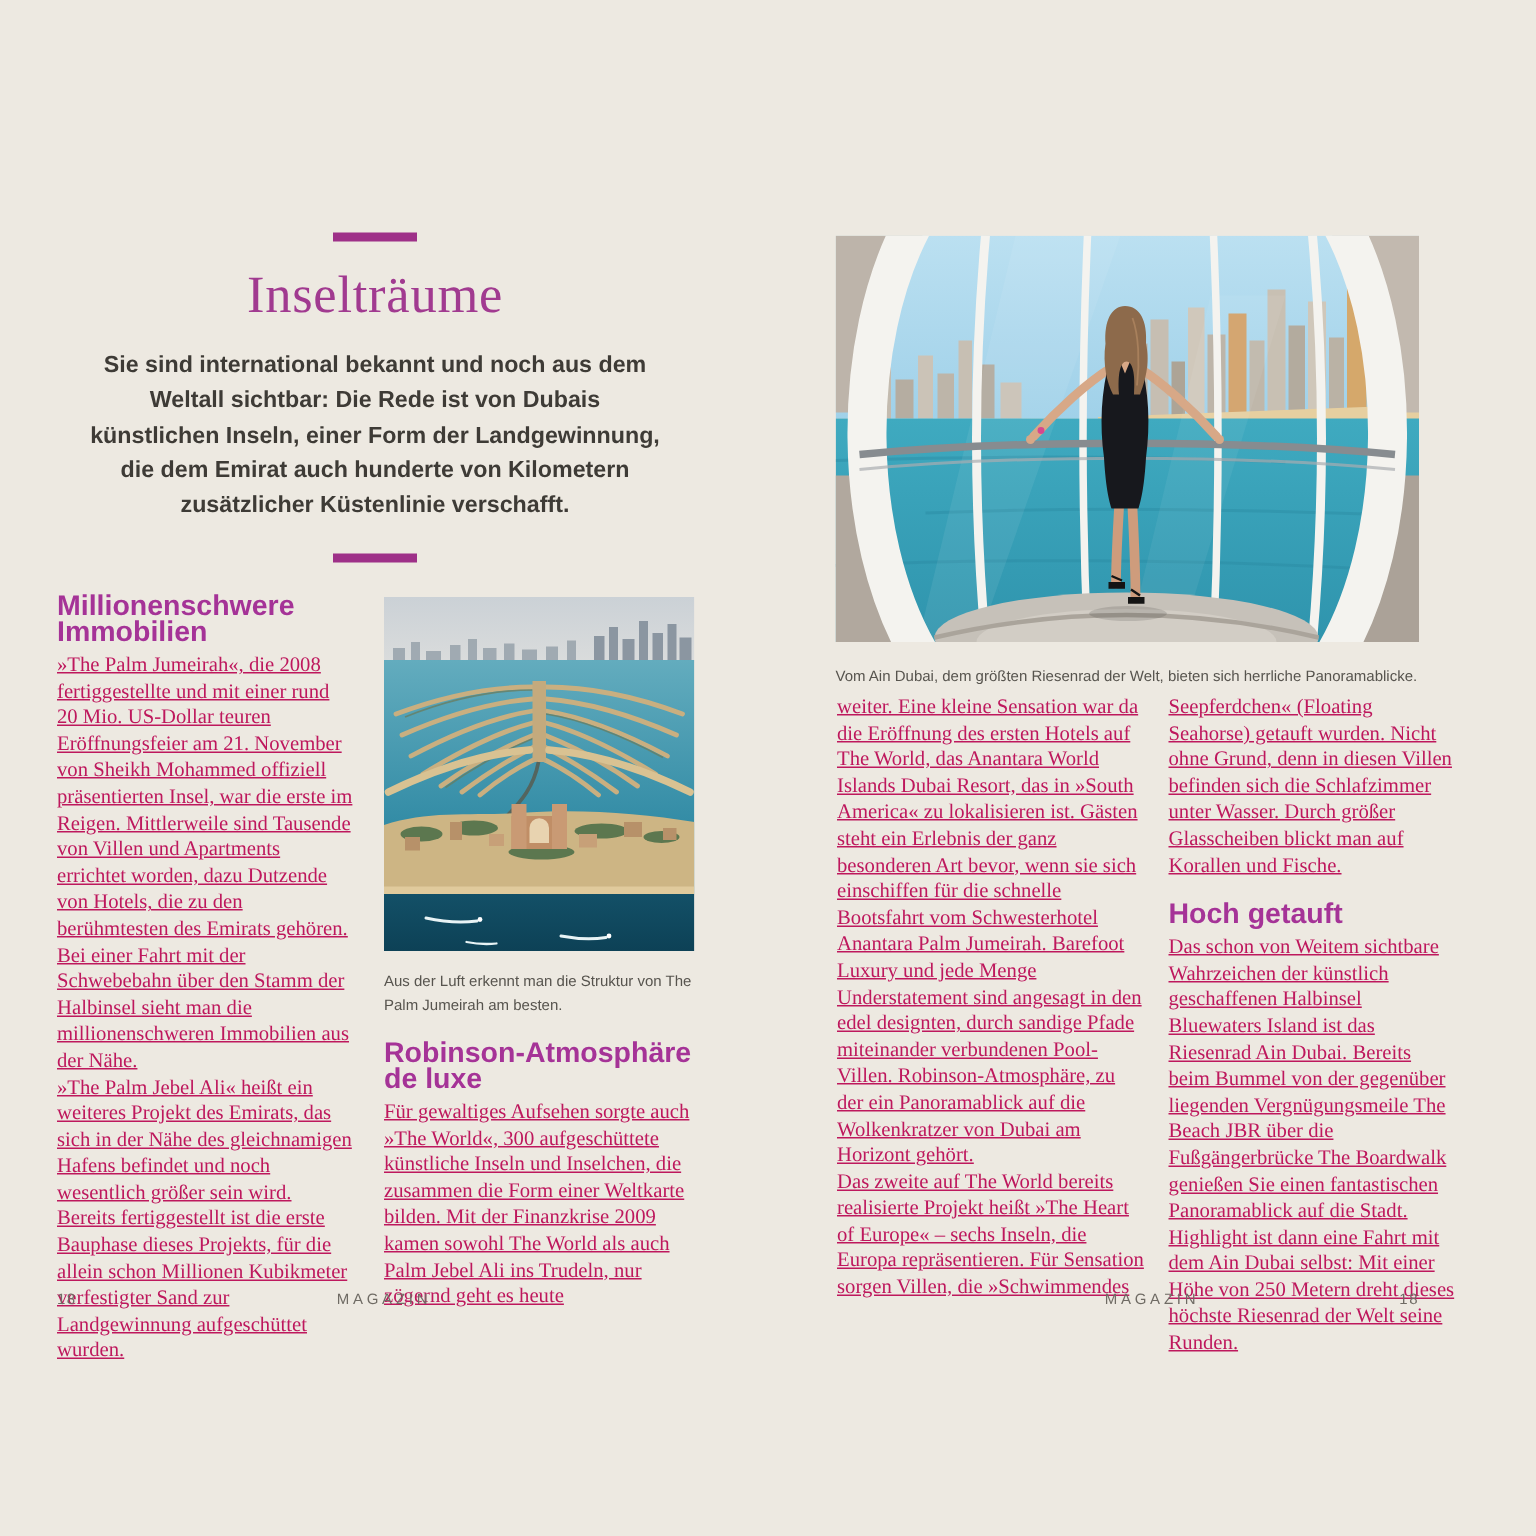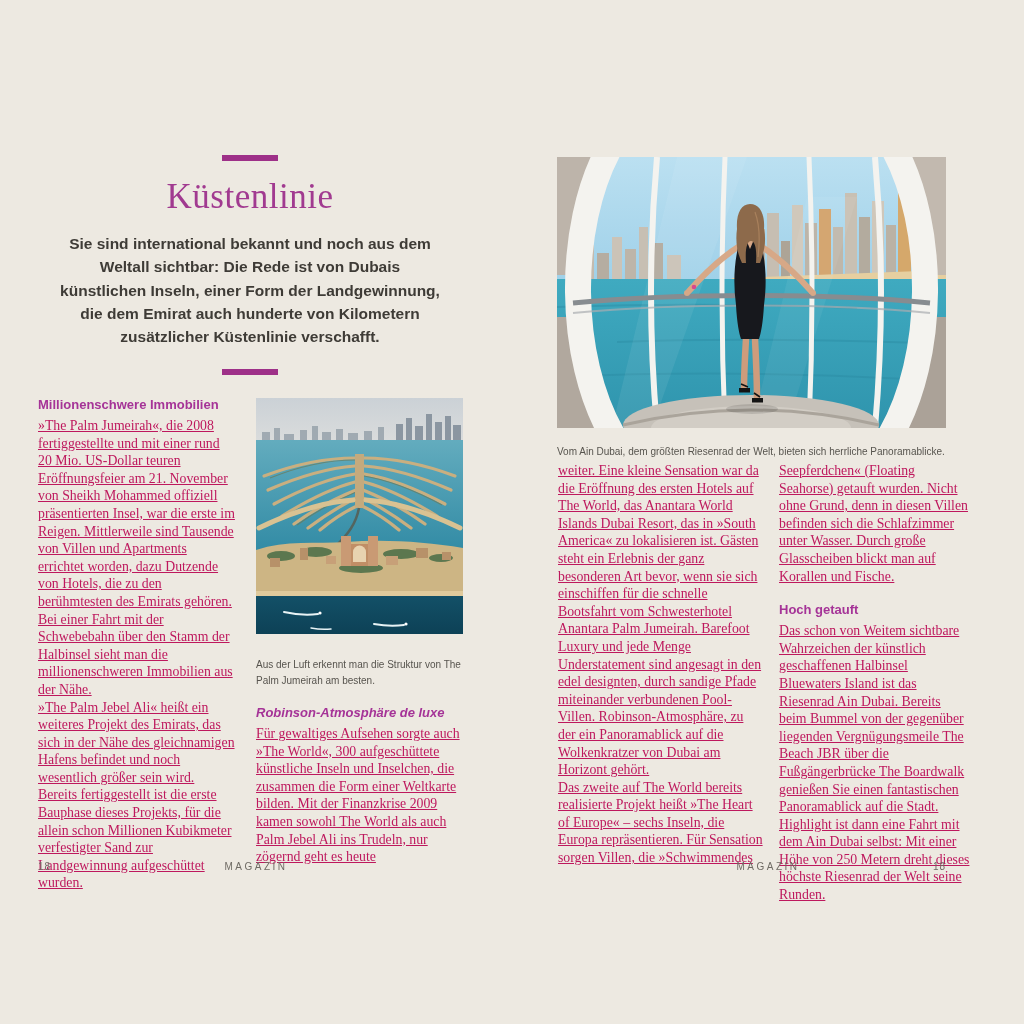--- a/index.html
+++ b/index.html
@@ -10,31 +10,31 @@
   .title-block{position:absolute;left:40px;top:155px;width:420px;text-align:center;}
   .rule{width:56px;height:6px;background:#9E3088;margin:0 auto;}
   .rule.top{margin-bottom:18px;}
   .rule.bottom{margin-top:20px;}
   h1.title{margin:0 0 14px 0;font-family:"Liberation Serif",serif;font-weight:400;
            font-size:35px;line-height:1.05;color:#A13A90;letter-spacing:.5px;}
   .intro{margin:16px;font-size:15.5px;line-height:23.4px;font-weight:700;color:#3E3B36;}
 
   
   .col{position:absolute;text-align:left;}
-  .sec-head{margin:0 0 4px 0;font-size:13px;font-weight:700;color:#A53397;line-height:17px;}
+  .sec-head{margin:0 0 4px 0;font-size:19px;font-weight:700;color:#A53397;line-height:17px;}
   .body-p{margin:0;font-family:"Liberation Serif",serif;font-size:13.8px;line-height:17.6px;
           color:#be185d;text-decoration:underline;}
   .body-p + .body-p{margin-top:0;}
   .caption{font-size:10px;line-height:15.5px;color:#57544E;}
 
   .left-col{left:38px;top:396px;width:198px;}
   .mid-col{left:256px;top:398px;width:207px;}
   .photo-small{position:relative;width:207px;height:236px;overflow:hidden;}
-  .mid-caption{margin-top:23px;}
-  .mid-col .sec-head{margin-top:16px;font-style:italic;}
+  .mid-caption{margin-top:13px;}
+  .mid-col .sec-head{margin-top:16px;}
 
   .photo-large{position:absolute;left:557px;top:157px;width:389px;height:271px;overflow:hidden;}
   .right-caption{position:absolute;left:557px;top:434px;width:389px;}
   .rcol1{left:558px;top:462px;width:206px;}
   .rcol2{left:779px;top:462px;width:192px;}
   .rcol2 .sec-head{margin-top:16px;}
 
   
   .footer{position:absolute;top:861px;font-size:10px;letter-spacing:2.5px;color:#6F6B64;}
   .pg-left{left:38px;letter-spacing:1px;}
@@ -44,21 +44,21 @@
 
   svg{display:block;}
 </style>
 </head>
 <body>
 
 <div class="spread">
 
   <div class="title-block">
     <div class="rule top"></div>
-    <h1 class="title">Küstenlinie</h1>
+    <h1 class="title">Inselträume</h1>
     <p class="intro">Sie sind international bekannt und noch aus dem Weltall sichtbar: Die Rede ist von Dubais künstlichen Inseln, einer Form der Landgewinnung, die dem Emirat auch hunderte von Kilometern zusätzlicher Küstenlinie verschafft.</p>
     <div class="rule bottom"></div>
   </div>
 
   <div class="col left-col">
     <h2 class="sec-head">Millionenschwere Immobilien</h2>
     <p class="body-p">»The Palm Jumeirah«, die 2008 fertiggestellte und mit einer rund 20 Mio. US-Dollar teuren Eröffnungsfeier am 21. November von Sheikh Mohammed offiziell präsentierten Insel, war die erste im Reigen. Mittlerweile sind Tausende von Villen und Apartments errichtet worden, dazu Dutzende von Hotels, die zu den berühmtesten des Emirats gehören. Bei einer Fahrt mit der Schwebebahn über den Stamm der Halbinsel sieht man die millionenschweren Immobilien aus der Nähe.</p>
     <p class="body-p">»The Palm Jebel Ali« heißt ein weiteres Projekt des Emirats, das sich in der Nähe des gleichnamigen Hafens befindet und noch wesentlich größer sein wird. Bereits fertiggestellt ist die erste Bauphase dieses Projekts, für die allein schon Millionen Kubikmeter verfestigter Sand zur Landgewinnung aufgeschüttet wurden.</p>
   </div>
 
@@ -262,21 +262,21 @@
   </div>
 
   <p class="caption right-caption">Vom Ain Dubai, dem größten Riesenrad der Welt, bieten sich herrliche Panoramablicke.</p>
 
   <div class="col rcol1">
     <p class="body-p">weiter. Eine kleine Sensation war da die Eröffnung des ersten Hotels auf The World, das Anantara World Islands Dubai Resort, das in »South America« zu lokalisieren ist. Gästen steht ein Erlebnis der ganz besonderen Art bevor, wenn sie sich einschiffen für die schnelle Bootsfahrt vom Schwesterhotel Anantara Palm Jumeirah. Barefoot Luxury und jede Menge Understatement sind angesagt in den edel designten, durch sandige Pfade miteinander verbundenen Pool-Villen. Robinson-Atmosphäre, zu der ein Panoramablick auf die Wolkenkratzer von Dubai am Horizont gehört.</p>
     <p class="body-p">Das zweite auf The World bereits realisierte Projekt heißt »The Heart of Europe« – sechs Inseln, die Europa repräsentieren. Für Sensation sorgen Villen, die »Schwimmendes</p>
   </div>
 
   <div class="col rcol2">
-    <p class="body-p">Seepferdchen« (Floating Seahorse) getauft wurden. Nicht ohne Grund, denn in diesen Villen befinden sich die Schlafzimmer unter Wasser. Durch große Glasscheiben blickt man auf Korallen und Fische.</p>
+    <p class="body-p">Seepferdchen« (Floating Seahorse) getauft wurden. Nicht ohne Grund, denn in diesen Villen befinden sich die Schlafzimmer unter Wasser. Durch größer Glasscheiben blickt man auf Korallen und Fische.</p>
     <h2 class="sec-head">Hoch getauft</h2>
     <p class="body-p">Das schon von Weitem sichtbare Wahrzeichen der künstlich geschaffenen Halbinsel Bluewaters Island ist das Riesenrad Ain Dubai. Bereits beim Bummel von der gegenüber liegenden Vergnügungsmeile The Beach JBR über die Fußgängerbrücke The Boardwalk genießen Sie einen fantastischen Panoramablick auf die Stadt. Highlight ist dann eine Fahrt mit dem Ain Dubai selbst: Mit einer Höhe von 250 Metern dreht dieses höchste Riesenrad der Welt seine Runden.</p>
   </div>
 
   <span class="footer pg-left">18</span>
   <span class="footer mag-left">MAGAZIN</span>
   <span class="footer mag-right">MAGAZIN</span>
   <span class="footer pg-right">18</span>
 
 </div>

